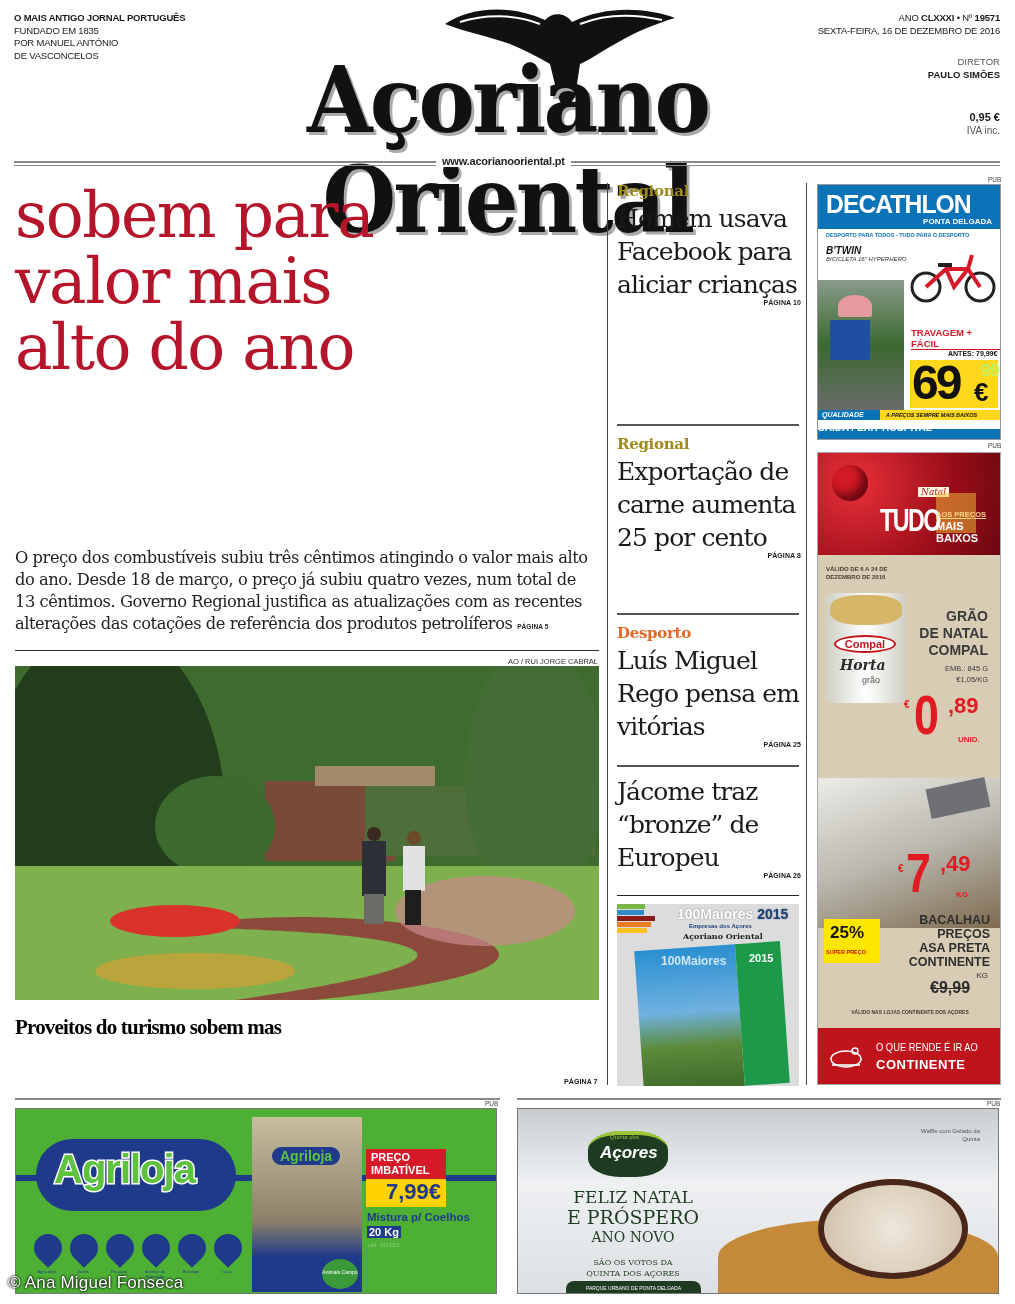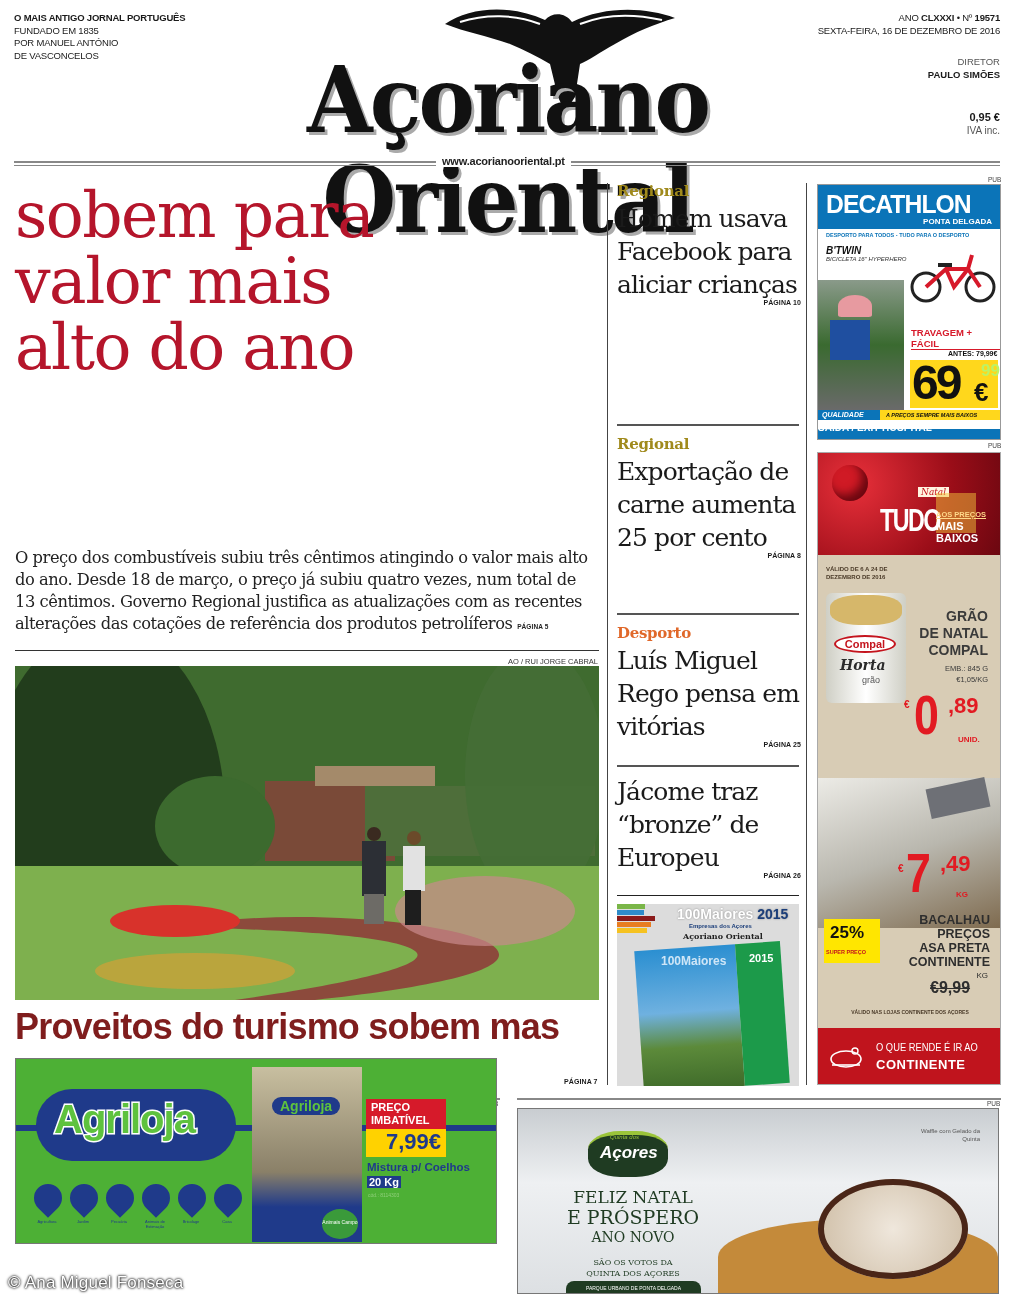--- a/index.html
+++ b/index.html
@@ -23,39 +23,39 @@
 .site{left:436px;top:155px;padding:0 6px;background:#fff;font-size:11px;font-weight:700;color:#222;letter-spacing:-.2px}
 
 
 .h1{left:15px;top:183px;width:560px;font-family:"DejaVu Serif",serif;font-size:63px;line-height:66px;color:#b5152b;font-weight:400;letter-spacing:-1.5px}
 .lead{left:15px;top:547px;width:585px;font-family:"DejaVu Serif",serif;font-size:16.3px;line-height:22px;color:#222;letter-spacing:-.45px}
 .pg{font-family:"Liberation Sans",sans-serif;font-weight:700;font-size:7px;letter-spacing:.1px;text-transform:uppercase}
 .lead .pg{font-size:6.5px}
 .sep{height:1px;background:#333}
 .photo-credit{right:417px;top:657px;font-size:7.5px;color:#333}
 .photo{left:15px;top:666px;width:584px;height:334px;overflow:hidden;background:#4f7a3a}
-.h2{left:15px;top:1010px;width:585px;font-family:Liberation Sans, sans-serif;font-weight:700;font-size:36px;line-height:34px;letter-spacing:-.8px;color:#7f1d1d}
+.h2{left:15px;top:1010px;width:585px;font-family:Liberation Serif, serif;font-weight:700;font-size:21px;line-height:34px;letter-spacing:-.8px;color:#000000}
 .h2-pg{left:564px;top:1078px}
 
 
 .col-rule{left:607px;top:183px;width:1px;height:902px;background:#444}
 .col-rule2{left:806px;top:183px;width:1px;height:902px;background:#444}
 .mid{left:617px;width:184px}
 .kicker{font-family:"DejaVu Serif",serif;font-weight:700;font-size:15px;color:#a08a1c;letter-spacing:-.3px}
 .kicker.orange{color:#e0682a}
 .mh{font-family:"DejaVu Serif",serif;font-size:25px;line-height:33px;color:#1a1a1a;letter-spacing:-.9px}
 .msub{font-family:"DejaVu Serif",serif;font-size:13.5px;line-height:19px;color:#333;letter-spacing:-.4px}
 .mpg{text-align:right;margin-top:-2px}
 .msep{left:617px;width:182px;height:2px;background:#555}
 
 
 .pub{font-size:6.5px;color:#444;text-transform:uppercase}
 .ad-dec{left:817px;top:184px;width:184px;height:256px;background:#0b74b8;overflow:hidden;border:1px solid #999}
 .ad-cont{left:817px;top:452px;width:184px;height:633px;background:#d8ccb5;overflow:hidden;border:1px solid #aaa}
-.ad-agri{left:15px;top:1058px;width:482px;height:186px;background:#4db035;overflow:hidden;border:1px solid #777}
+.ad-agri{left:15px;top:1108px;width:482px;height:186px;background:#4db035;overflow:hidden;border:1px solid #777}
 .ad-quinta{left:517px;top:1108px;width:482px;height:186px;background:linear-gradient(180deg,#c9cdd1,#eef0f2 40%,#dde0e3);overflow:hidden;border:1px solid #777}
 .watermark{left:8px;top:1273px;font-size:17px;color:#fff;text-shadow:0 0 3px #000,0 0 2px #000;letter-spacing:.2px}
 </style>
 </head>
 <body>
 
 <div class="abs tl">
   <b>O MAIS ANTIGO JORNAL PORTUGUÊS</b><br>
   <span>FUNDADO EM 1835</span><br>
   <span>POR MANUEL ANTÓNIO</span><br>

